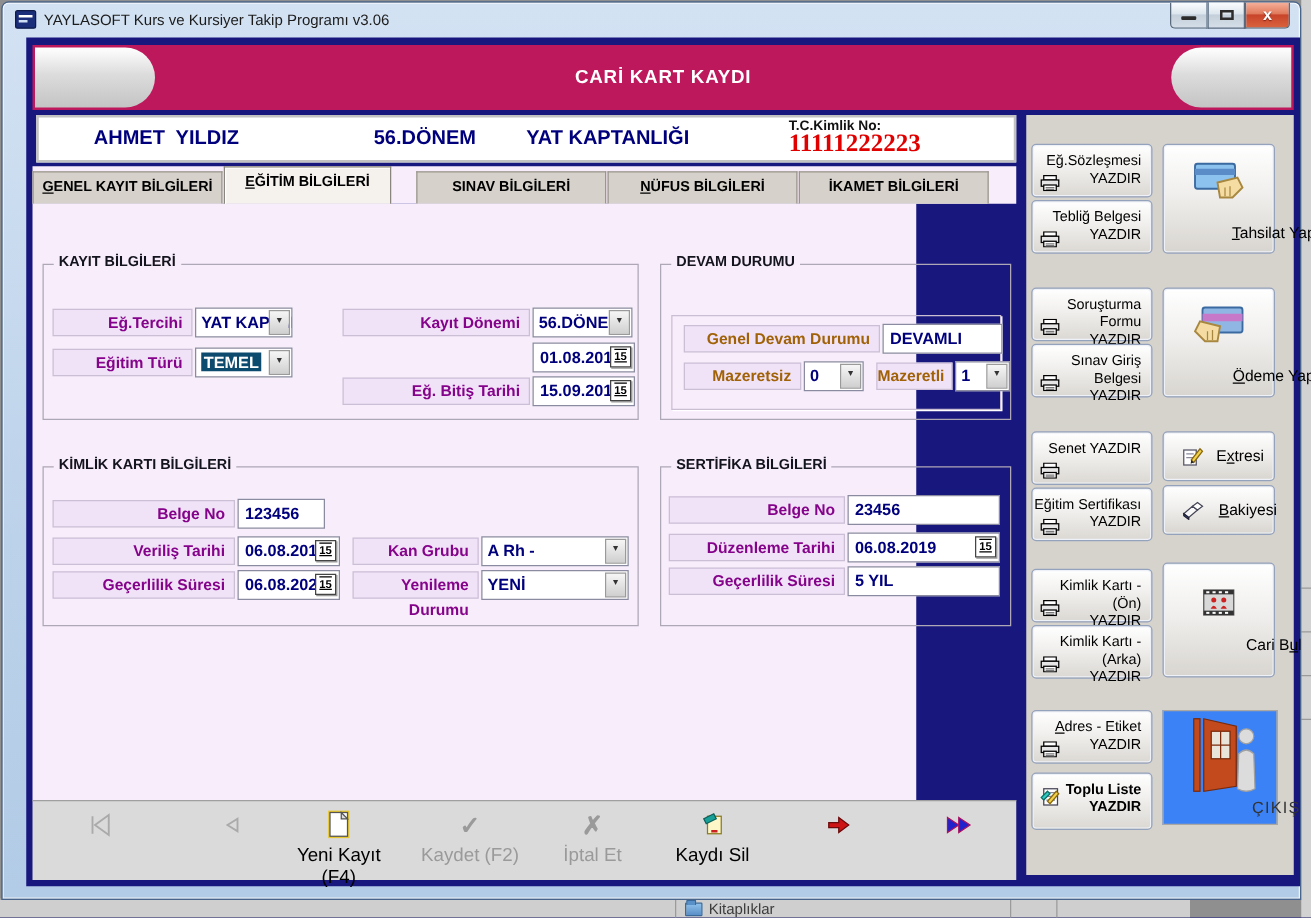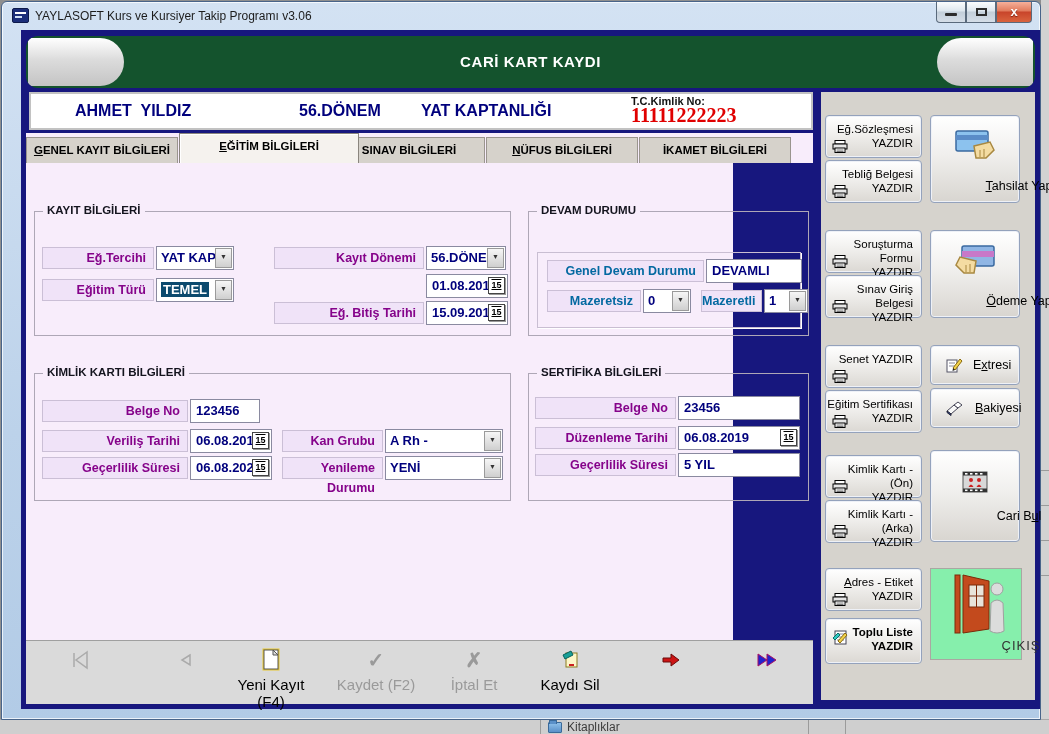--- a/index.html
+++ b/index.html
@@ -2,21 +2,21 @@
 <html><head>
 <meta charset="utf-8">
 <style>
   * { box-sizing: border-box; margin: 0; padding: 0; }
   html,body { width:1049px; height:734px; overflow:hidden; }
   body { font-family:"Liberation Sans", sans-serif; background:#8f8f8f; position:relative; }
 
   
   .bg-right { position:absolute; right:0; top:0; width:8px; height:734px; background:#d2d2d2; }
   .bg-right .row-line { position:absolute; left:0; width:8px; height:1px; background:#9b9b9b; }
-  .bg-bottom { position:absolute; left:0; top:719px; width:1049px; height:15px; background:#cfcfcf; border-top:1px solid #a8a8a8; }
+  .bg-bottom { position:absolute; left:0; top:719px; width:952px; height:15px; background:#cfcfcf; border-top:1px solid #a8a8a8; }
   .bg-bottom .vline { position:absolute; top:0; width:1px; height:15px; background:#9b9b9b; }
   .bg-item { position:absolute; left:548px; top:0px; height:15px; display:flex; align-items:flex-start; gap:5px; color:#3c3c3c; font-size:12px; overflow:hidden; }
   .folder-ico { width:14px; height:11px; margin-top:2px; background:linear-gradient(#8ec0ea,#5a90c8); border:1px solid #3a6a9a; border-radius:1px; position:relative; }
   .folder-ico:before { content:""; position:absolute; left:0; top:-3px; width:6px; height:3px; background:#5a90c8; border:1px solid #3a6a9a; border-bottom:none; border-radius:1px 1px 0 0; }
 
   
   .aero { position:absolute; left:1px; top:1px; width:1040px; height:719px;
           background:linear-gradient(180deg,#d3e2f3 0%,#bcd2ea 60%,#b2cbe6 100%);
           border:1px solid #48648a; border-radius:6px 6px 0 0;
           box-shadow:inset 0 0 0 1px rgba(255,255,255,.75); }
@@ -33,21 +33,21 @@
   .wbtn.cls { width:36px; border-radius:0 0 4px 0;
           background:linear-gradient(180deg,#f6b09a 0%,#e07a5c 45%,#c8442a 50%,#d9633e 100%); }
   .glyph-min { position:absolute; left:8px; bottom:6px; width:12px; height:3px; background:#2c2c2c; border-radius:1px; }
   .glyph-max { position:absolute; left:9px; top:6px; width:11px; height:8px; border:2px solid #2c2c2c; background:transparent; }
   .glyph-cls { position:absolute; left:0; top:2px; width:100%; text-align:center; color:#fff; font-weight:bold; font-size:13px; text-shadow:0 1px 1px #7a2010; }
 
   
   .navy { position:absolute; left:19px; top:28px; width:1019px; height:679px; background:#17177e; }
 
   
-  .banner { position:absolute; left:5px; top:6px; width:1009px; height:52px; background:#14532d; overflow:hidden;border-radius:12px; }
+  .banner { position:absolute; left:5px; top:6px; width:1009px; height:52px; background:#be185d; overflow:hidden; }
   .capsule { position:absolute; top:2px; width:96px; height:48px; background:linear-gradient(180deg,#ffffff 0%,#dcdcdc 45%,#c4c4c4 100%); }
   .capsule.l { left:2px; border-radius:0 26px 26px 0; }
   .capsule.r { right:2px; border-radius:26px 0 0 26px; }
   .banner-title { position:absolute; left:0; top:17px; width:100%; text-align:center; color:#fff; font-weight:bold; font-size:15px; letter-spacing:.6px; }
 
   
   .namebar { position:absolute; left:8px; top:62px; width:784px; height:38px; background:#fff; border:2px solid #c2c2c2; }
   .nb-txt { position:absolute; font-weight:bold; color:#00007d; font-size:16px; top:8px; white-space:pre; }
   .nb-name { left:44px; } .nb-term { left:268px; } .nb-course { left:390px; }
   .tc-block { position:absolute; left:600px; top:1px; width:180px; }
@@ -67,40 +67,40 @@
 
   .bigbtn { position:absolute; background:linear-gradient(180deg,#ffffff 0%,#f0efed 45%,#d8d5d0 100%);
             border:1px solid #94a2bc; border-radius:4px; box-shadow:inset 0 0 0 1px #eef1f7; text-align:center; }
   .bigbtn .blabel { position:absolute; bottom:9px; width:100%; font-size:12.5px; color:#000; }
   .bigbtn .bicon { position:absolute; top:12px; left:0; width:100%; display:flex; justify-content:center; }
 
   .rowbtn { position:absolute; background:linear-gradient(180deg,#ffffff 0%,#f0efed 45%,#d8d5d0 100%);
             border:1px solid #94a2bc; border-radius:4px; box-shadow:inset 0 0 0 1px #eef1f7;
             display:flex; align-items:center; gap:10px; padding-left:14px; font-size:12.5px; color:#000; }
 
-  .exitbtn { position:absolute; background:#86efac; border:1px solid #aaa7a2; text-align:center; }
+  .exitbtn { position:absolute; background:#3b82f6; border:1px solid #aaa7a2; text-align:center; }
   .exitbtn .blabel { position:absolute; bottom:6px; width:100%; font-size:13px; color:#333; letter-spacing:1px; }
 
   .u { text-decoration:underline; }
 
   
   .tabs { position:absolute; left:5px; top:103px; width:787px; height:30px; background:#f8edfb; }
   .tab { position:absolute; top:4px; height:26px; background:#d6d2cb; border:1px solid #9a958e; border-bottom:none;
          text-align:center; font-weight:bold; font-size:11.5px; color:#000; line-height:24px; }
   .tab.active { top:0; height:30px; background:#f5f2ee; z-index:2; border-color:#8a857e; box-shadow:inset 1px 1px 0 #fff; }
 
   
   .content { position:absolute; left:5px; top:133px; width:707px; height:477px; background:#f8edfb; }
 
   .grp { position:absolute; border:1px solid #aea7b6; }
   .grp-title { position:absolute; top:-8px; left:8px; background:#f8edfb; padding:0 4px; font-weight:bold; font-size:11.5px; color:#14141e; }
 
   .lbl { position:absolute; height:22px; line-height:20px; background:#f0e3f8; border:1px solid #cbbfd6;
          color:#85038a; font-weight:bold; font-size:12.5px; text-align:right; padding-right:7px; }
-  .lbl.or { color:#0369a1; }
+  .lbl.or { color:#a16207; }
 
   .inp { position:absolute; height:24px; background:#fff; border:1px solid #8a8aa0; color:#00007d;
          font-weight:bold; font-size:13px; line-height:22px; padding-left:5px; overflow:hidden; white-space:nowrap; }
 
   .dd  { position:absolute; height:24px; background:#fff; border:1px solid #8a8aa0; overflow:hidden; }
   .dd .val { position:absolute; left:4px; top:0; right:0; line-height:22px; color:#00007d; font-weight:bold; font-size:13px; white-space:nowrap; }
   .dd .arrow { position:absolute; right:1px; top:1px; bottom:1px; width:17px;
                background:linear-gradient(180deg,#f6f6f6,#cfcfcf); border:1px solid #9a9a9a; }
   .dd .arrow:after { content:"▼"; position:absolute; left:0; top:4px; width:100%; text-align:center; font-size:7px; color:#333; }
   .hl { background:#0c4a6e; color:#fff; padding:0 2px; }
@@ -175,21 +175,21 @@
       <div class="tc-block">
         <span class="tc-label">T.C.Kimlik No:</span>
         <span class="tc-value">11111222223</span>
       </div>
     </div>
 
     <div class="tabs">
       <div class="tab" style="left:0;width:152px">
         <span class="u">G</span><span>ENEL KAYIT BİLGİLERİ</span>
       </div>
-      <div class="tab active" style="left:153px;width:180px">
+      <div class="tab active" style="left:153px;width:134px">
         <span class="u">E</span><span>ĞİTİM BİLGİLERİ</span>
       </div>
       <div class="tab" style="left:307px;width:152px">
         <span>SINAV BİLGİLERİ</span>
       </div>
       <div class="tab" style="left:460px;width:152px">
         <span class="u">N</span><span>ÜFUS BİLGİLERİ</span>
       </div>
       <div class="tab" style="left:613px;width:152px">
         <span>İKAMET BİLGİLERİ</span>

